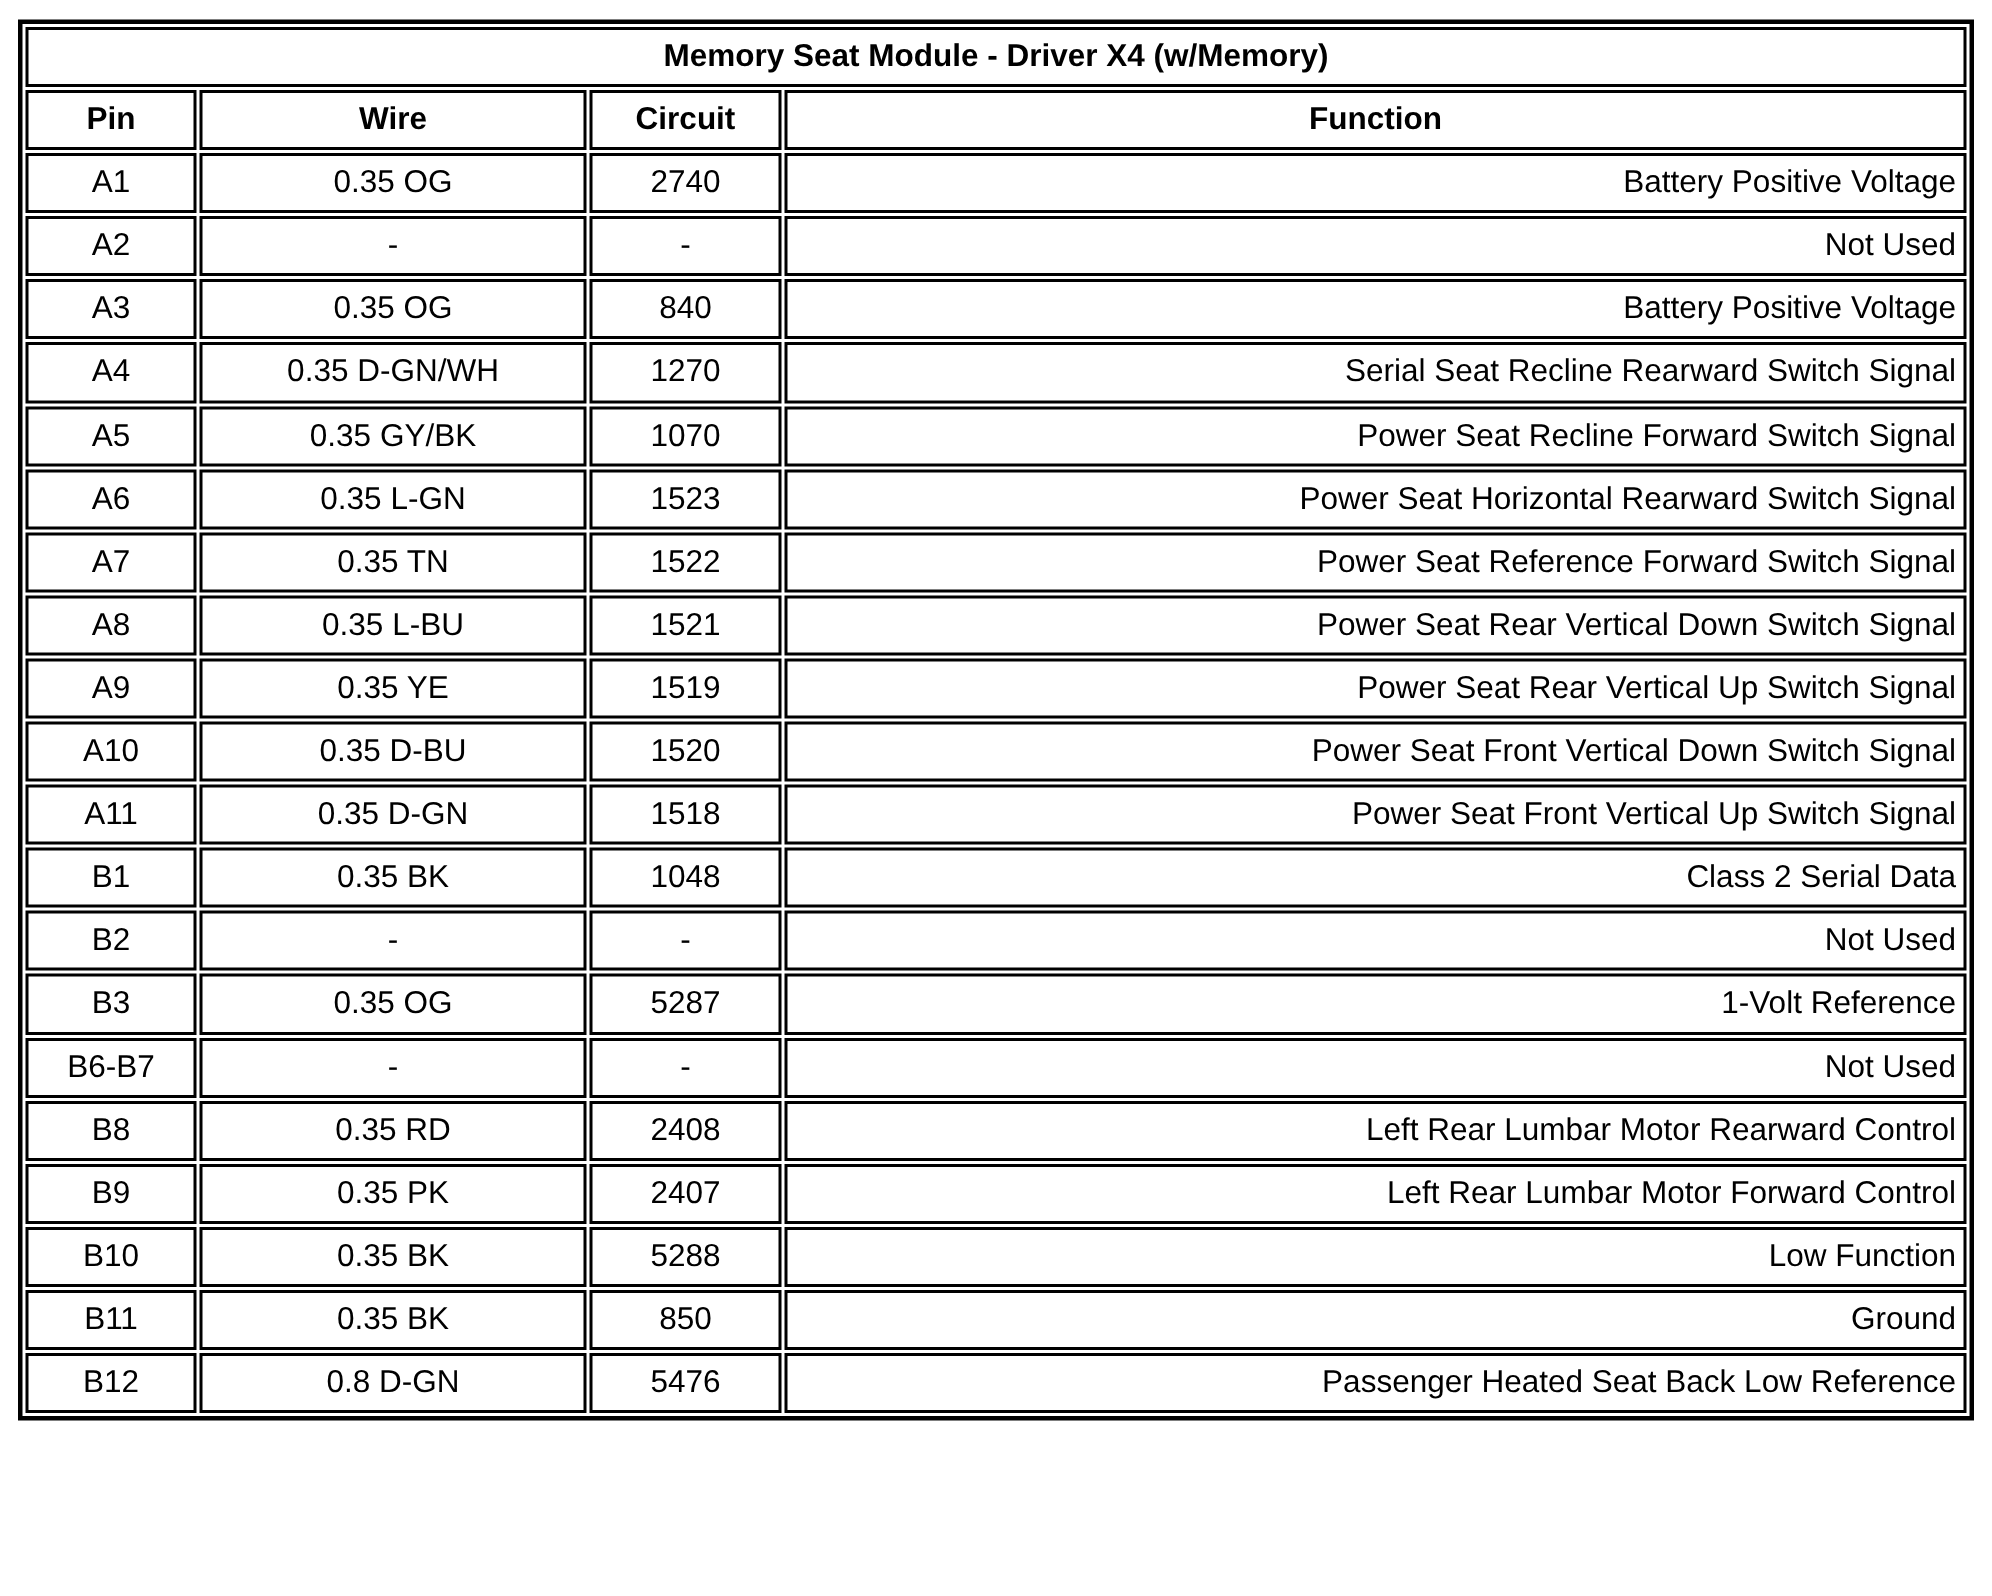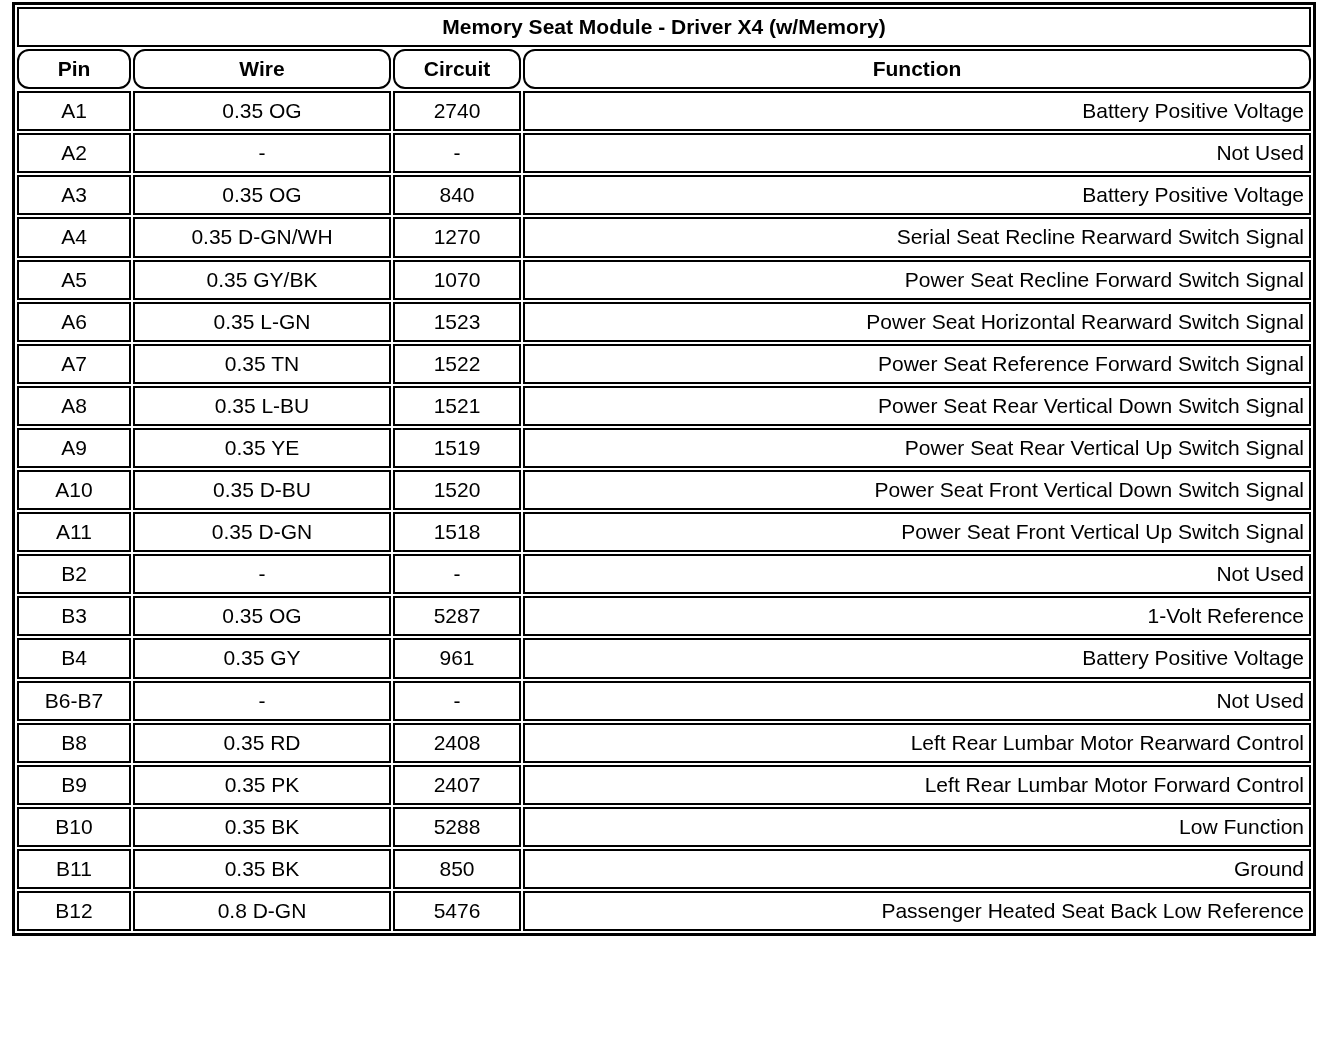--- a/index.html
+++ b/index.html
@@ -7,21 +7,21 @@
     padding: 0;
     background: #ffffff;
   }
   body {
     width: 1328px;
     height: 1064px;
     overflow: hidden;
   }
   .page {
     box-sizing: border-box;
-    padding: 2px 12px;
+    padding: 13px 12px;
     width: 1176px;
     height: 1064px;
   }
   table.pinout {
     border-collapse: separate;
     border-spacing: 2px;
     border: 3px solid #000000;
     width: 1304px;
     table-layout: fixed;
     background: #ffffff;
@@ -40,21 +40,20 @@
   }
   th.title-cell {
     font-weight: bold;
     text-align: center;
     font-size: 21px;
     padding: 6px 5px;
   }
   th.col-header {
     font-weight: bold;
     text-align: center;
-    border-radius: 12px;
   }
   td.col-0, td.col-1, td.col-2 {
     text-align: center;
   }
   td.col-3 {
     text-align: right;
     padding-left: 6px;
   }
 </style>
 </head>
@@ -140,36 +139,36 @@
           <td class="col-2">1520</td>
           <td class="col-3">Power Seat Front Vertical Down Switch Signal</td>
         </tr>
         <tr>
           <td class="col-0">A11</td>
           <td class="col-1">0.35 D-GN</td>
           <td class="col-2">1518</td>
           <td class="col-3">Power Seat Front Vertical Up Switch Signal</td>
         </tr>
         <tr>
+          <td class="col-0">B1</td>
+          <td class="col-1">0.35 BK</td>
+          <td class="col-2">1048</td>
+          <td class="col-3">Class 2 Serial Data</td>
+        </tr>
+        <tr>
           <td class="col-0">B2</td>
           <td class="col-1">-</td>
           <td class="col-2">-</td>
           <td class="col-3">Not Used</td>
         </tr>
         <tr>
           <td class="col-0">B3</td>
           <td class="col-1">0.35 OG</td>
           <td class="col-2">5287</td>
           <td class="col-3">1-Volt Reference</td>
-        </tr>
-        <tr>
-          <td class="col-0">B4</td>
-          <td class="col-1">0.35 GY</td>
-          <td class="col-2">961</td>
-          <td class="col-3">Battery Positive Voltage</td>
         </tr>
         <tr>
           <td class="col-0">B6-B7</td>
           <td class="col-1">-</td>
           <td class="col-2">-</td>
           <td class="col-3">Not Used</td>
         </tr>
         <tr>
           <td class="col-0">B8</td>
           <td class="col-1">0.35 RD</td>

